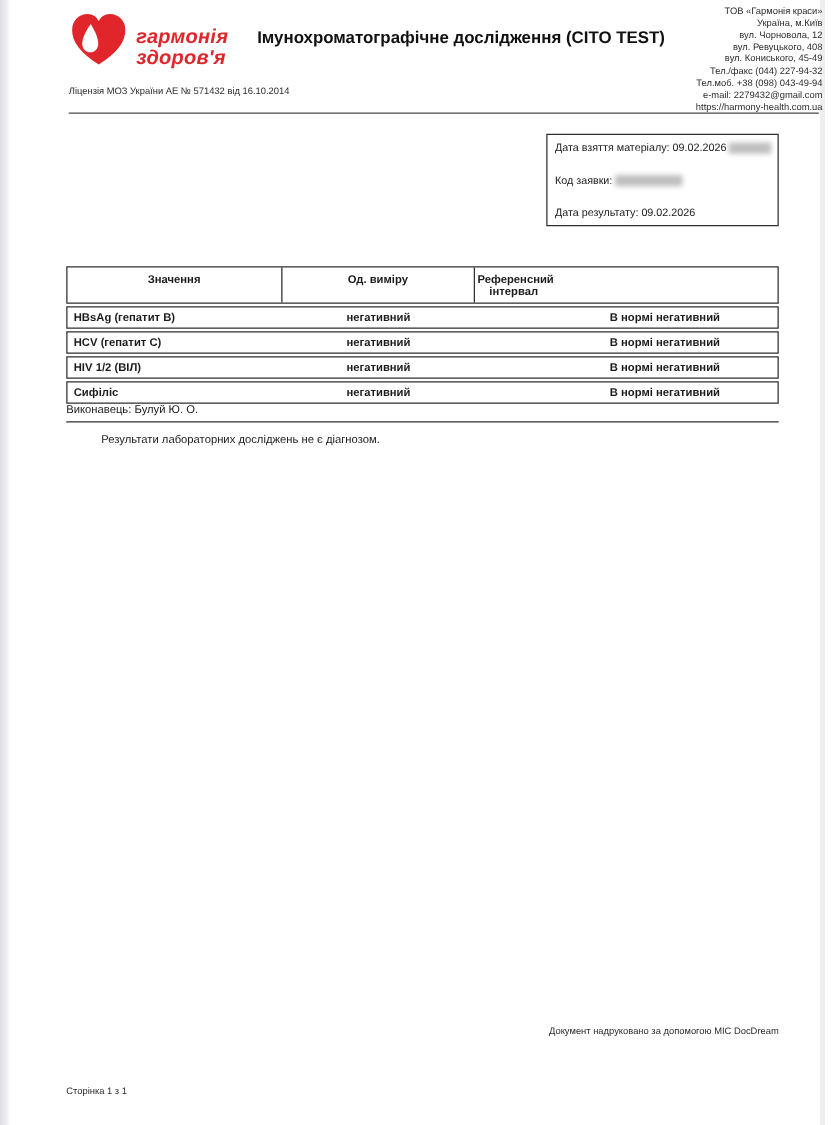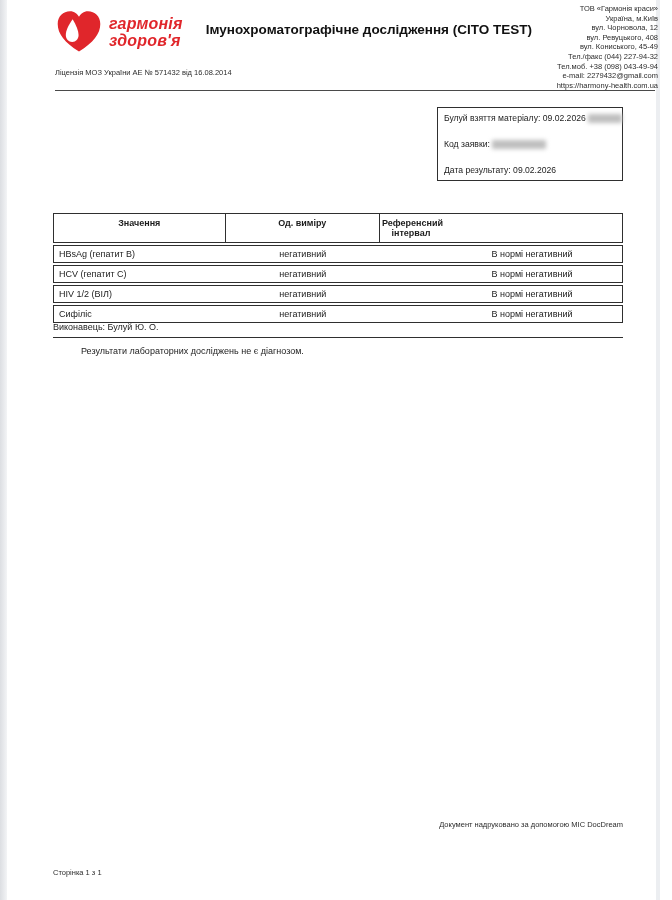--- a/index.html
+++ b/index.html
@@ -11,21 +11,21 @@
   .edge-left {
     position:absolute; left:0; top:0; width:7px; height:100%;
     background:linear-gradient(to right,#dcdee2,#f3f4f6);
   }
   .edge-right {
     position:absolute; left:656px; top:0; width:4px; height:100%;
     background:#eceef1;
   }
 
   
-  .logo-wrap { position:absolute; left:55px; top:9px; display:flex; align-items:center; }
+  .logo-wrap { position:absolute; left:55px; top:9px; display:flex; align-items:flex-end; }
   .logo-mark { width:48px; height:46px; }
   .logo-text { margin-left:6px; color:#e0262b; font-weight:bold; font-style:italic;
                font-size:16px; line-height:17px; letter-spacing:0.2px; }
   .doc-title { position:absolute; left:196px; top:20px; width:336px; text-align:right;
                font-weight:bold; font-size:13.5px; line-height:20px; color:#111; }
   .company { position:absolute; right:14px; top:4px; width:190px; text-align:right;
              font-size:7.5px; line-height:9.6px; color:#2c2c2c; }
   .license { position:absolute; left:55px; top:68px; font-size:7.5px; color:#2c2c2c; }
   .rule-top { position:absolute; left:55px; top:90px; width:600px; height:0;
               border-top:1px solid #4a4a4a; }
@@ -48,21 +48,21 @@
 
   
   .results { position:absolute; left:53px; top:213px; width:570px; font-size:9px; }
   .thead-row { display:grid; grid-template-columns:30.2% 27.2% 10.9% 31.7%;
                border:1.2px solid #2f2f2f; margin-bottom:2px; }
   .thead-row .cell { padding:4px 2px; text-align:center; font-weight:bold;
                      border-right:1px solid #2f2f2f; }
   .thead-row .cell:last-child { border-right:none; }
   .trow { display:grid; grid-template-columns:30.2% 27.2% 10.9% 31.7%;
           border:1px solid #2f2f2f; margin-bottom:2px; }
-  .trow .cell { padding:3px 2px; text-align:center; }
+  .trow .cell { padding:3px 2px; text-align:center;font-weight:bold; }
   .trow .cell.ind { text-align:left; padding-left:5px; }
 
   
   .executor { position:absolute; left:53px; top:322px; font-size:9px; }
   .rule-mid { position:absolute; left:53px; top:337px; width:570px; height:0;
               border-top:1px solid #2f2f2f; }
   .disclaimer { position:absolute; left:53px; top:346px; font-size:9px;padding-left:28px; }
 
   
   .footer-left { position:absolute; left:53px; top:868px; font-size:7.5px; color:#2c2c2c; }
@@ -95,27 +95,27 @@
     <div>Україна, м.Київ</div>
     <div>вул. Чорновола, 12</div>
     <div>вул. Ревуцького, 408</div>
     <div>вул. Кониського, 45-49</div>
     <div>Тел./факс (044) 227-94-32</div>
     <div>Тел.моб. +38 (098) 043-49-94</div>
     <div>e-mail: 2279432@gmail.com</div>
     <div>https://harmony-health.com.ua</div>
   </div>
 
-  <div class="license">Ліцензія МОЗ України АЕ № 571432 від 16.08.2014</div>
+  <div class="license">Ліцензія МОЗ України АЕ № 571432 від 16.10.2014</div>
   <div class="rule-top"></div>
 
 
   <div class="request-box">
     <div class="request-line">
-      <span>Булуй взяття матеріалу:</span>
+      <span>Дата взяття матеріалу:</span>
       <span>09.02.2026</span>
       <span class="redact" style="width:34px;"></span>
     </div>
     <div class="request-line">
       <span>Код заявки:</span>
       <span class="redact" style="width:54px;"></span>
     </div>
     <div class="request-line">
       <span>Дата результату:</span>
       <span>09.02.2026</span>

